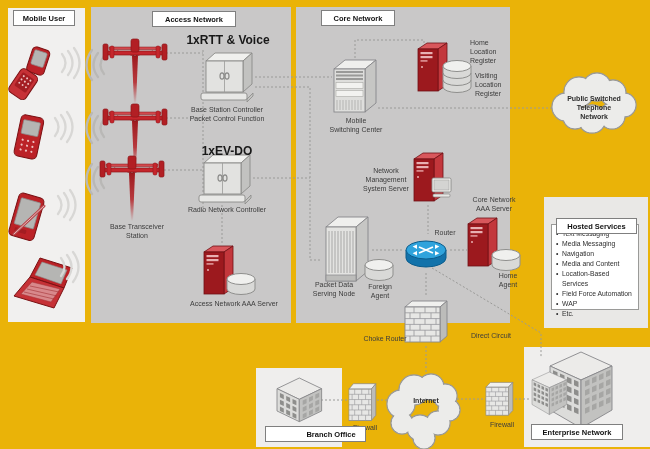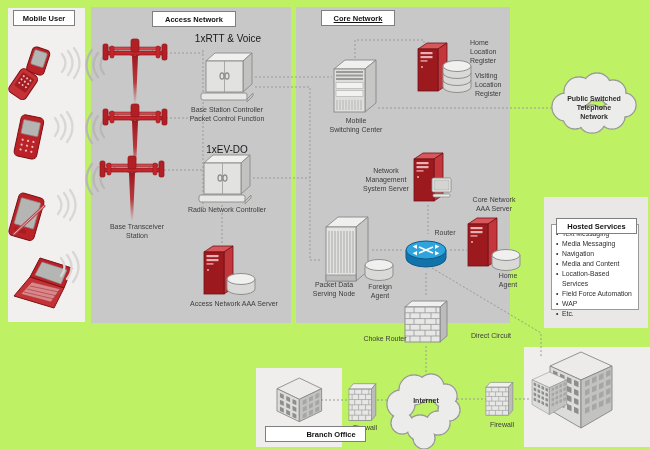--- a/index.html
+++ b/index.html
@@ -1,30 +1,30 @@
 <!DOCTYPE html>
 <html><head>
 <meta charset="utf-8">
 <style>
   html,body{margin:0;padding:0;background:#fff;}
-  #stage{position:relative;width:650px;height:449px;background:#bef264;overflow:hidden;
+  #stage{position:relative;width:650px;height:449px;background:#eab308;overflow:hidden;
          font-family:"Liberation Sans",sans-serif;}
   .panel{position:absolute;}
   .p-mobile{left:8px;top:8px;width:77px;height:314px;background:#f1f0ef;}
   .p-access{left:91px;top:7px;width:200px;height:316px;background:#c9c8c8;}
   .p-core{left:296px;top:7px;width:214px;height:316px;background:#c9c8c8;}
   .p-hosted{left:544px;top:197px;width:104px;height:131px;background:#e9e8e6;}
   .p-branch{left:256px;top:368px;width:86px;height:79px;background:#efeeed;}
   .p-enterprise{left:524px;top:347px;width:126px;height:100px;background:#efeeed;}
   .secbox{position:absolute;background:#fff;border:1px solid #7f7f7f;
           font-size:7.5px;font-weight:bold;color:#111;text-align:center;
           padding:3px 0 2px 0;z-index:5;}
   .lbl{position:absolute;font-size:7px;color:#3c3c3c;text-align:center;
        white-space:pre-line;line-height:1.25;z-index:4;}
-  .lbl.bold{font-weight:normal;color:#181818;font-size:10px;}
+  .lbl.bold{font-weight:bold;color:#181818;font-size:12px;}
   .lbl.leftal{text-align:left;}
   .cloudtxt{font-weight:bold;font-size:7px;color:#2e2e2e;}
   svg.layer{position:absolute;left:0;top:0;z-index:3;}
   #hosted-list{position:absolute;left:551px;top:224px;width:88px;height:86px;
                background:#fff;border:1px solid #9a9a98;z-index:4;box-sizing:border-box;
                padding:4px 2px 0 4px;}
   .hs-item{position:relative;padding-left:6px;font-size:6.8px;color:#2e2e2e;line-height:10px;}
   .hs-item::before{content:"\2022";position:absolute;left:0;top:0;}
 </style>
 </head>
@@ -363,23 +363,24 @@
           <circle cx="438" cy="423" r="11.3"></circle>
         <circle cx="420" cy="428" r="12.3"></circle>
           <circle cx="402" cy="423" r="10.3"></circle>
           <circle cx="424" cy="438" r="10.3"></circle>
       </g>
     </g>
   </svg>
 
   <div class="secbox" style="left:13px;top:10px;width:60px;">Mobile User</div>
   <div class="secbox" style="left:152px;top:11px;width:82px;">Access Network</div>
-  <div class="secbox" style="left:321px;top:10px;width:72px;text-decoration:underline;">Core Network</div>
+  <div class="secbox" style="left:321px;top:10px;width:72px;">Core Network</div>
   <div class="secbox" style="left:556px;top:204px;width:79px;margin-top:14px;">Hosted Services</div>
   <div class="secbox" style="left:265px;top:426px;width:68px;padding-left:31px;">Branch Office</div>
+  <div class="secbox" style="left:531px;top:424px;width:90px;">Enterprise Network</div>
 
   <div id="hosted-list">
     <div class="hs-item">Text Messaging</div>
     <div class="hs-item">Media Messaging</div>
     <div class="hs-item">Navigation</div>
     <div class="hs-item">Media and Content</div>
     <div class="hs-item">Location-Based Services</div>
     <div class="hs-item">Field Force Automation</div>
     <div class="hs-item">WAP</div>
     <div class="hs-item">Etc.</div>

